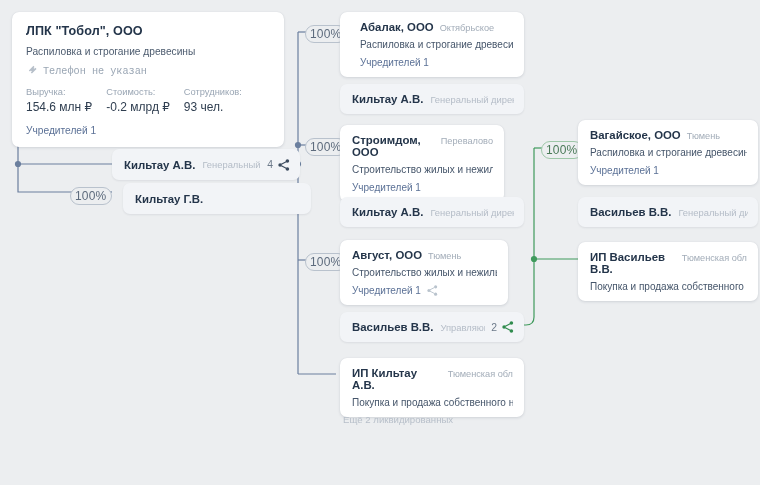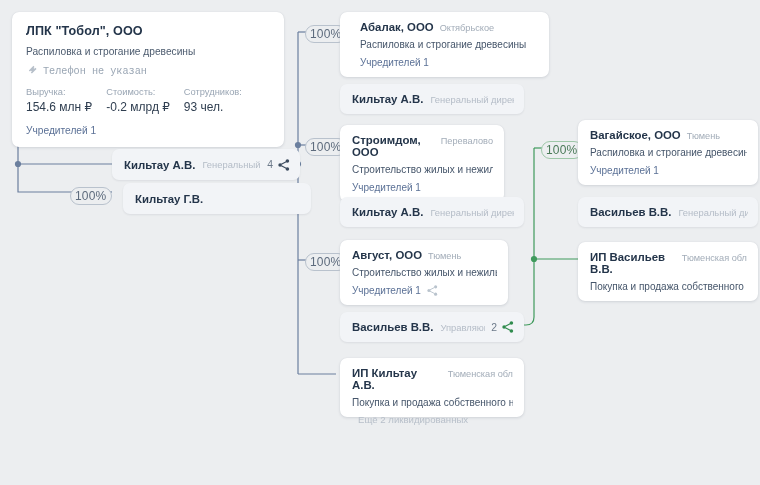--- a/index.html
+++ b/index.html
@@ -148,21 +148,21 @@
     </span>
   </div>
 
   <div class="card person" style="left:123px; top:183px; width:188px; height:31px;">
     <span class="p-name">Кильтау Г.В.</span>
     <span class="p-role"></span>
   </div>
   <div class="badge" style="left:70px; top:187px;">100%</div>
 
   <div class="badge" style="left:305px; top:25px;">100%</div>
-  <div class="card co-card" style="left:340px; top:12px; width:209px;padding-left:20px;">
+  <div class="card co-card" style="left:340px; top:12px; width:184px;padding-left:20px;">
     <div class="co-head">
       <span class="co-name">Абалак, ООО</span>
       <span class="co-region">Октябрьское</span>
     </div>
     <div class="co-desc">Распиловка и строгание древесины</div>
     <div class="co-founders">
       <span>Учредителей 1</span>
     </div>
   </div>
   <div class="card person" style="left:340px; top:84px; width:184px; height:30px;">
@@ -219,21 +219,21 @@
     </span>
   </div>
 
   <div class="card co-card" style="left:340px; top:358px; width:184px;">
     <div class="co-head">
       <span class="co-name">ИП Кильтау А.В.</span>
       <span class="co-region">Тюменская обл</span>
     </div>
     <div class="co-desc">Покупка и продажа собственного нед...</div>
   </div>
-  <div class="more-note" style="left:358px; top:414px;text-align:center;">Ещё 2 ликвидированных</div>
+  <div class="more-note" style="left:343px; top:414px;text-align:center;">Ещё 2 ликвидированных</div>
 
   <div class="badge green" style="left:541px; top:141px;">100%</div>
   <div class="card co-card" style="left:578px; top:120px; width:180px;">
     <div class="co-head">
       <span class="co-name">Вагайское, ООО</span>
       <span class="co-region">Тюмень</span>
     </div>
     <div class="co-desc">Распиловка и строгание древесины</div>
     <div class="co-founders">
       <span>Учредителей 1</span>

